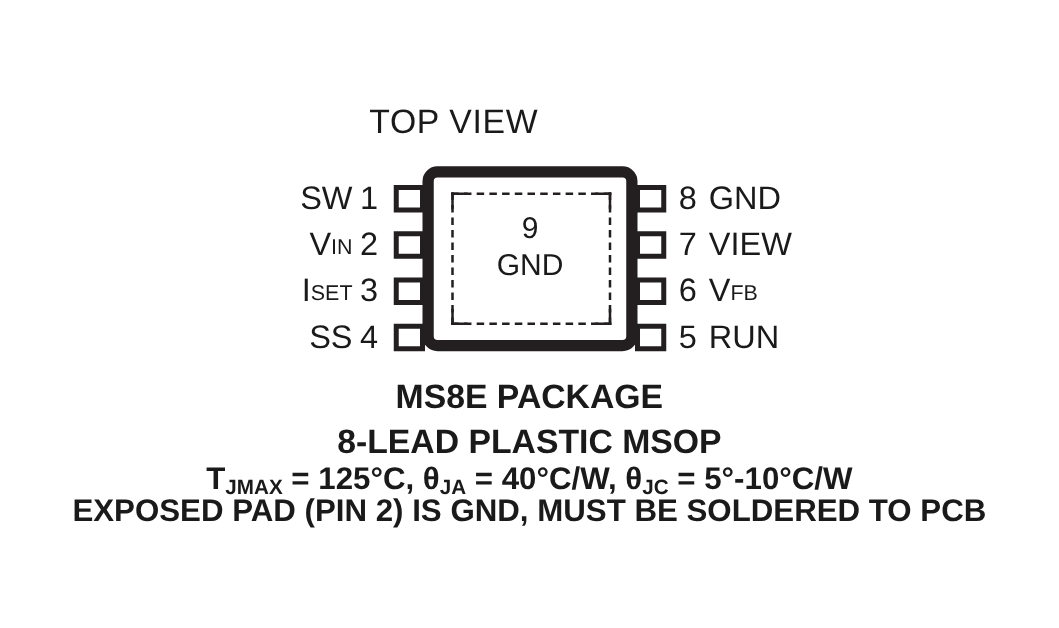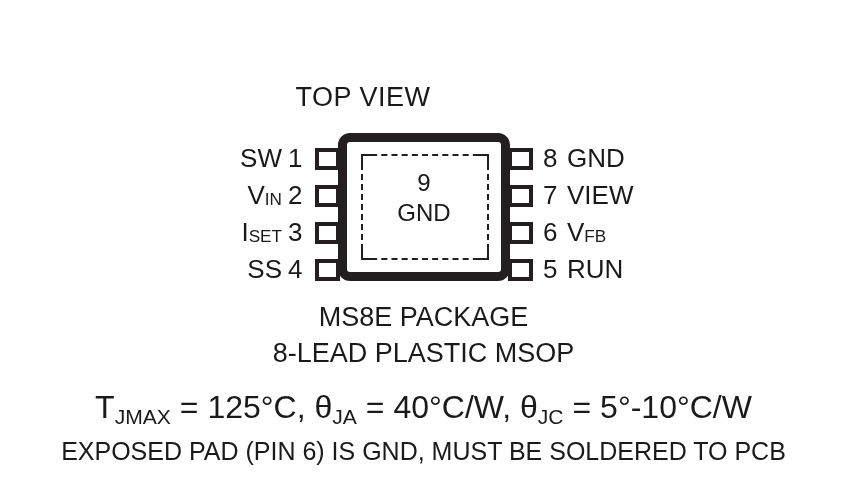--- a/index.html
+++ b/index.html
@@ -114,21 +114,20 @@
   .lead.row4 { top: 126px; }
 
   
   .pin-label {
     position: absolute;
     font-size: 26px;
     line-height: 22px;
     white-space: nowrap;
     height: 22px;
     display: flex;
-    align-items: center;
   }
   .pin-label.left-name {
     right: 565px;          
     justify-content: flex-end;
     text-align: right;
   }
   .pin-label.left-num {
     left: 288px;
     width: 22px;
     justify-content: flex-start;
@@ -161,24 +160,25 @@
     position: absolute;
     left: 0;
     top: 304px;
     width: 847px;
     text-align: center;
   }
   .caption-line {
     display: block;
     white-space: nowrap;
     line-height: 1;
+    font-weight: bold;
   }
   .caption-pkg   { font-size: 27px; margin-bottom: 9px; }
-  .caption-lead  { font-size: 27px; margin-bottom: 24px; }
-  .caption-therm { font-size: 32px; margin-bottom: 16px; }
+  .caption-lead  { font-size: 27px; margin-bottom: 4px; }
+  .caption-therm { font-size: 25px; margin-bottom: 1px; }
   .caption-pad   { font-size: 25px; }
 </style>
 </head>
 <body>
 
 <div class="stage">
 
   <div class="top-view-title">TOP VIEW</div>
 
   <div class="package-area">
@@ -249,16 +249,16 @@
         <span>RUN</span>
         <sub></sub>
       </div>
 
   </div>
 
   <div class="captions">
     <span class="caption-line caption-pkg">MS8E PACKAGE</span>
     <span class="caption-line caption-lead">8-LEAD PLASTIC MSOP</span>
     <span class="caption-line caption-therm"><span>T</span><sub>JMAX</sub><span> = 125°C, </span><span>θ</span><sub>JA</sub><span> = 40°C/W, </span><span>θ</span><sub>JC</sub><span> = 5°-10°C/W</span></span>
-    <span class="caption-line caption-pad">EXPOSED PAD (PIN 6) IS GND, MUST BE SOLDERED TO PCB</span>
+    <span class="caption-line caption-pad">EXPOSED PAD (PIN 2) IS GND, MUST BE SOLDERED TO PCB</span>
   </div>
 
 </div>
 
 </body></html>

